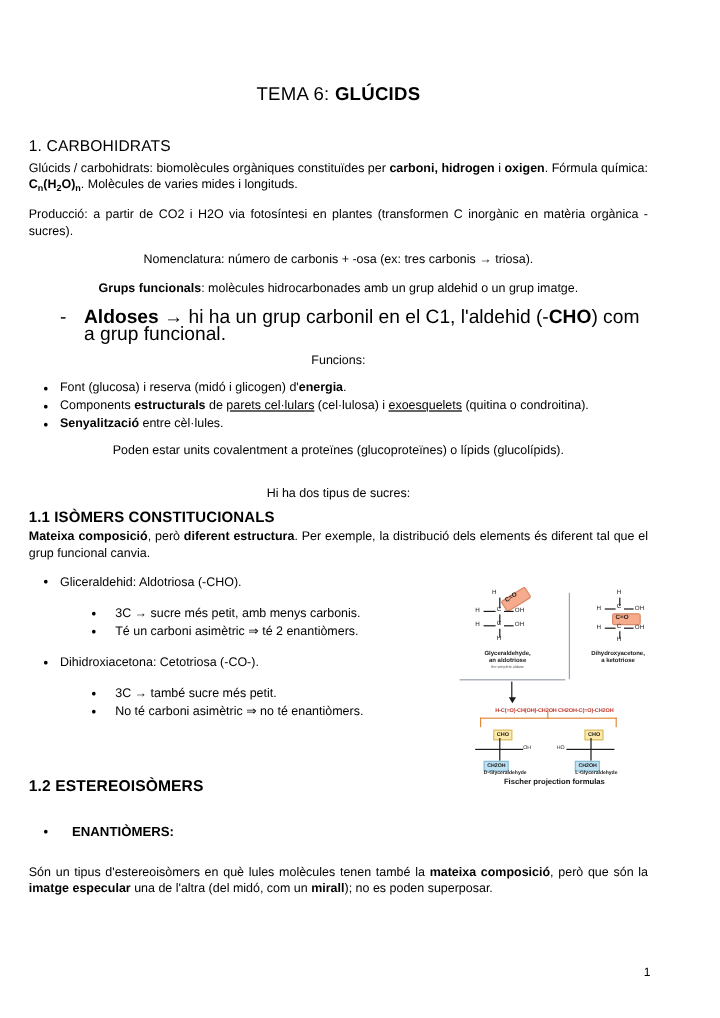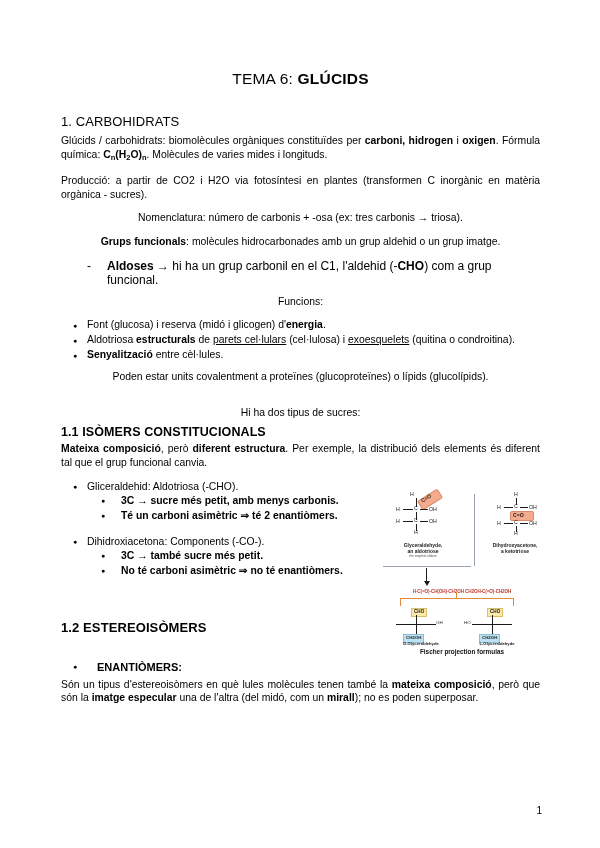--- a/index.html
+++ b/index.html
@@ -13,21 +13,21 @@
     font-family: "Liberation Sans", sans-serif;
     color: #000000;
     position: relative;
     overflow: hidden;
   }
   .page {
     position: relative;
     width: 600px;
     height: 844px;
     box-sizing: border-box;
-    padding: 56px 60px 30px 61px;
+    padding: 56px 60px 30px 24px;
   }
   .doc-title {
     text-align: center;
     font-size: 15.5px;
     font-weight: 400;
     margin: 14px 0 26px 0;
     letter-spacing: 0.2px;
   }
   .doc-title .b { font-weight: bold; }
 
@@ -53,21 +53,21 @@
   .tight { margin-bottom: 3px; }
   b, .b { font-weight: bold; }
   u, .u { text-decoration: underline; }
 
   ul.dash, ul.dot {
     margin: 0 0 8px 0;
     padding: 0;
     list-style: none;
   }
   ul.dash li {
-    font-size: 12px;
+    font-size: 16px;
     line-height: 14px;
     position: relative;
     padding-left: 46px;
     margin-bottom: 1px;
   }
   ul.dash li::before {
     content: "-";
     position: absolute;
     left: 26px;
     top: 0;
@@ -80,21 +80,21 @@
     margin-bottom: 1px;
   }
   ul.dot li::before {
     content: "\25CF";
     position: absolute;
     left: 12px;
     top: -0.5px;
     font-size: 7px;
     line-height: 16px;
   }
-  ul.dot li ul.dash { margin: 0; font-weight: bold; }
+  ul.dot li ul.dash { margin: 12px; }
   ul.dot li ul.dash li { padding-left: 34px; }
   ul.dot li ul.dash li::before { left: 14px; }
   .just { text-align: justify; }
 
   sub { font-size: 7.5px; vertical-align: -2px; }
 
   
   .figure {
     position: absolute;
     left: 378px;
@@ -333,21 +333,21 @@
     </li>
   </ul>
 
   <p class="t nj tight">Funcions:</p>
 
   <ul class="dot">
     <li>
       <span>Font (glucosa) i reserva (midó i glicogen) d'</span><b>energia</b><span>.</span>
     </li>
     <li>
-      <span>Aldotriosa </span><b>estructurals</b><span> de </span><u>parets cel·lulars</u><span> (cel·lulosa) i </span><u>exoesquelets</u><span> (quitina o condroitina).</span>
+      <span>Components </span><b>estructurals</b><span> de </span><u>parets cel·lulars</u><span> (cel·lulosa) i </span><u>exoesquelets</u><span> (quitina o condroitina).</span>
     </li>
     <li>
       <b>Senyalització</b><span> entre cèl·lules.</span>
     </li>
   </ul>
 
   <p class="t nj" style="margin-top:6px">Poden estar units covalentment a proteïnes (glucoproteïnes) o lípids (glucolípids).</p>
 
   <p class="t nj" style="margin-top:22px;margin-bottom:6px">Hi ha dos tipus de sucres:</p>
 
@@ -359,33 +359,33 @@
 
   <ul class="dot">
     <li>
       <span>Gliceraldehid: Aldotriosa (-CHO).</span>
       <ul class="dash">
         <li>3C → sucre més petit, amb menys carbonis.</li>
         <li>Té un carboni asimètric ⇒ té 2 enantiòmers.</li>
       </ul>
     </li>
     <li style="margin-top:12px">
-      <span>Dihidroxiacetona: Components (-CO-).</span>
+      <span>Dihidroxiacetona: Cetotriosa (-CO-).</span>
       <ul class="dash">
         <li>3C → també sucre més petit.</li>
         <li class="just" style="width:235px">No té carboni asimètric ⇒ no té enantiòmers.</li>
       </ul>
     </li>
   </ul>
 
   <div style="height:34px" class="spacer-fig"></div>
 
   <h3 class="sub" style="font-size:13px;margin-bottom:25px">1.2 ESTEREOISÒMERS</h3>
 
-  <ul class="dot" style="margin-bottom:4px">
+  <ul class="dot" style="margin-bottom:20px">
     <li style="font-weight:bold;font-size:11px;padding-left:36px">ENANTIÒMERS:</li>
   </ul>
 
   <p class="t">
     <span>Són un tipus d'estereoisòmers en què lules molècules tenen també la </span><b>mateixa composició</b><span>, però que són la </span><b>imatge especular</b><span> una de l'altra (del midó, com un </span><b>mirall</b><span>); no es poden superposar.</span>
   </p>
 
   <div class="figure">
 
     <div class="fig-top">

